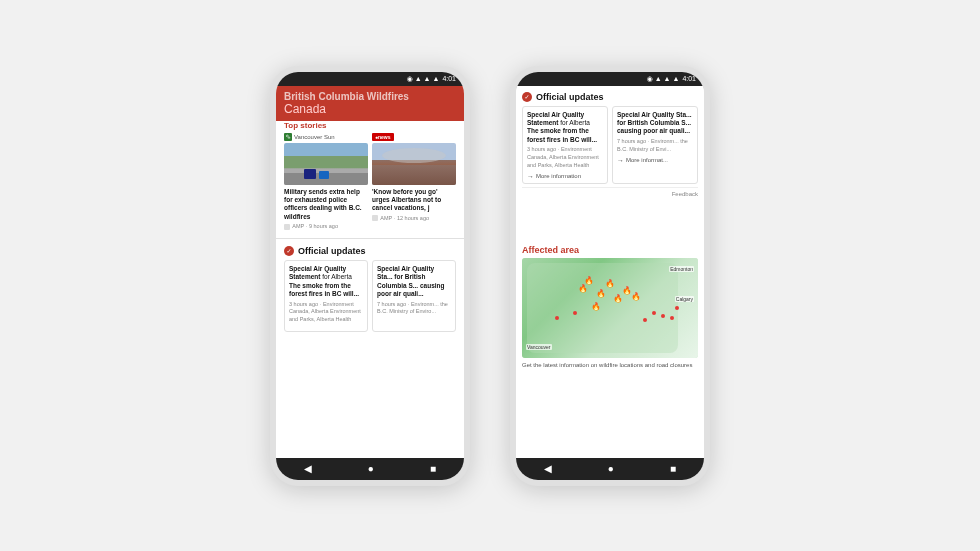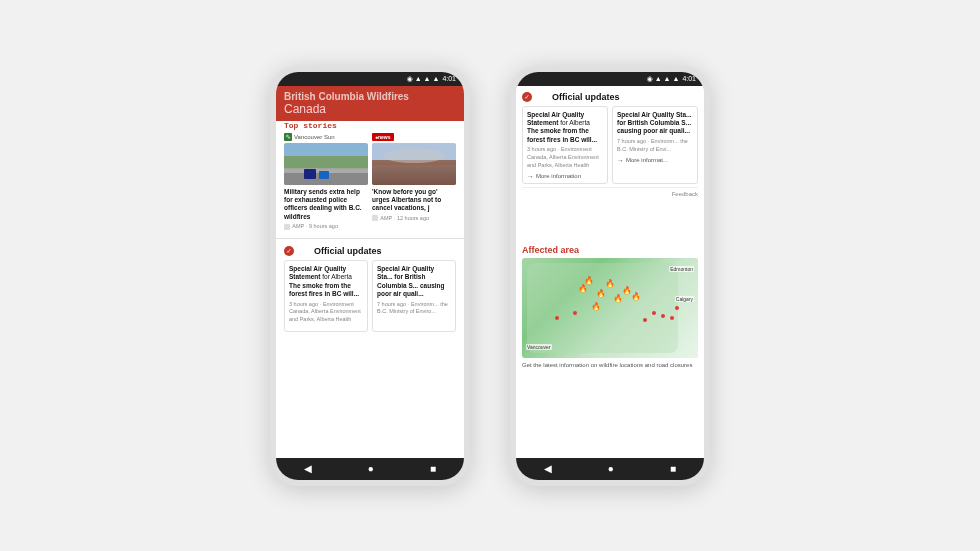--- a/index.html
+++ b/index.html
@@ -70,21 +70,20 @@
       overflow: hidden;
       background: #fff;
     }
 
     
     .section-label {
       color: #c0392b;
       font-size: 8px;
       font-weight: bold;
       padding: 0 8px 3px;
-      font-family: Liberation Mono, monospace;
     }
 
     
     .news-cards {
       display: flex;
       gap: 4px;
       padding: 0 8px 5px;
     }
     .news-card {
       flex: 1;
@@ -158,21 +157,21 @@
       margin: 3px 0;
     }
 
     
     .official-section {
       padding: 4px 8px;
     }
     .official-header {
       display: flex;
       align-items: center;
-      gap: 20px;
+      gap: 4px;
       margin-bottom: 4px;
     }
     .shield-icon {
       width: 10px;
       height: 10px;
       background: #c0392b;
       border-radius: 50%;
       display: flex;
       align-items: center;
       justify-content: center;

